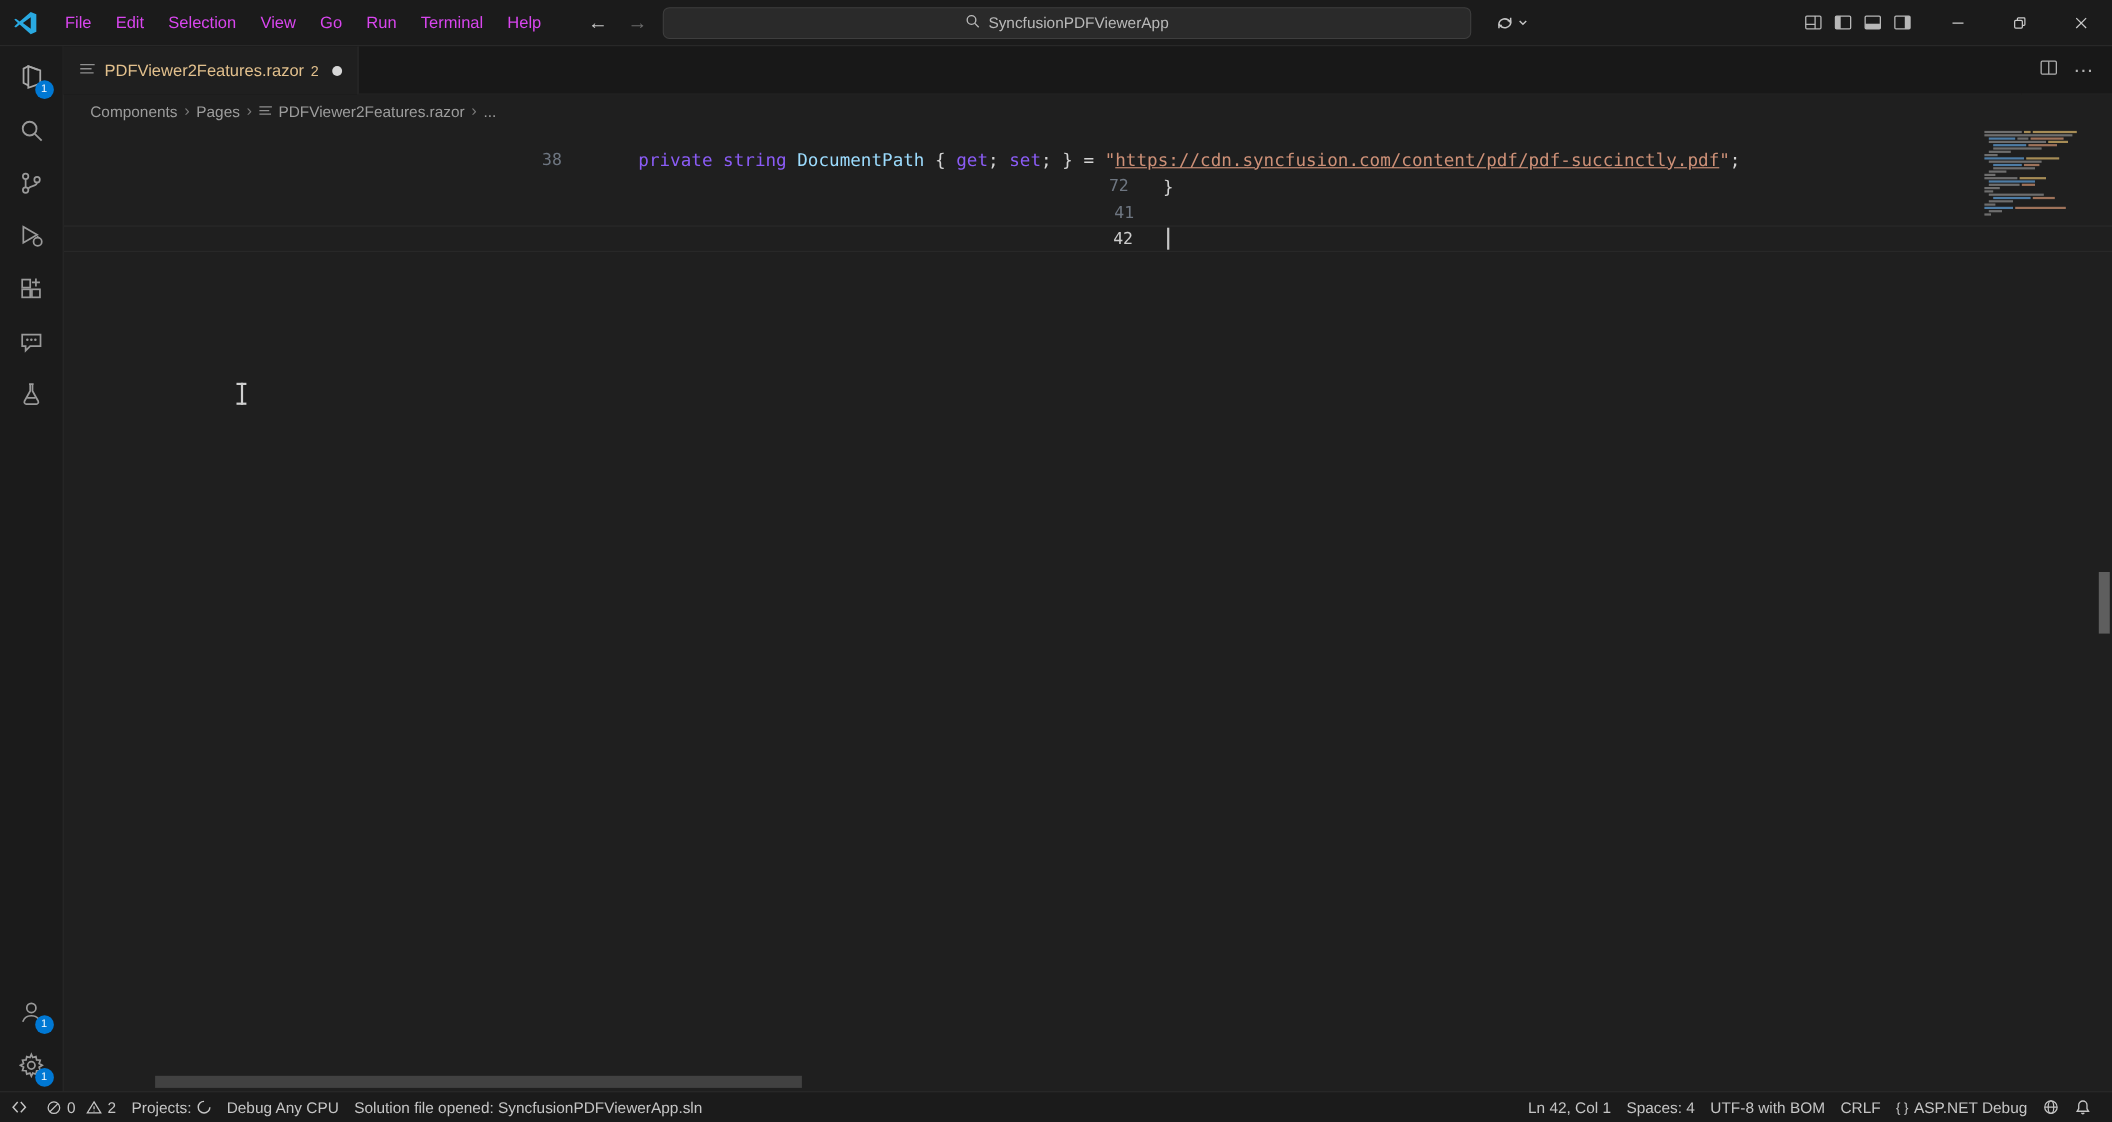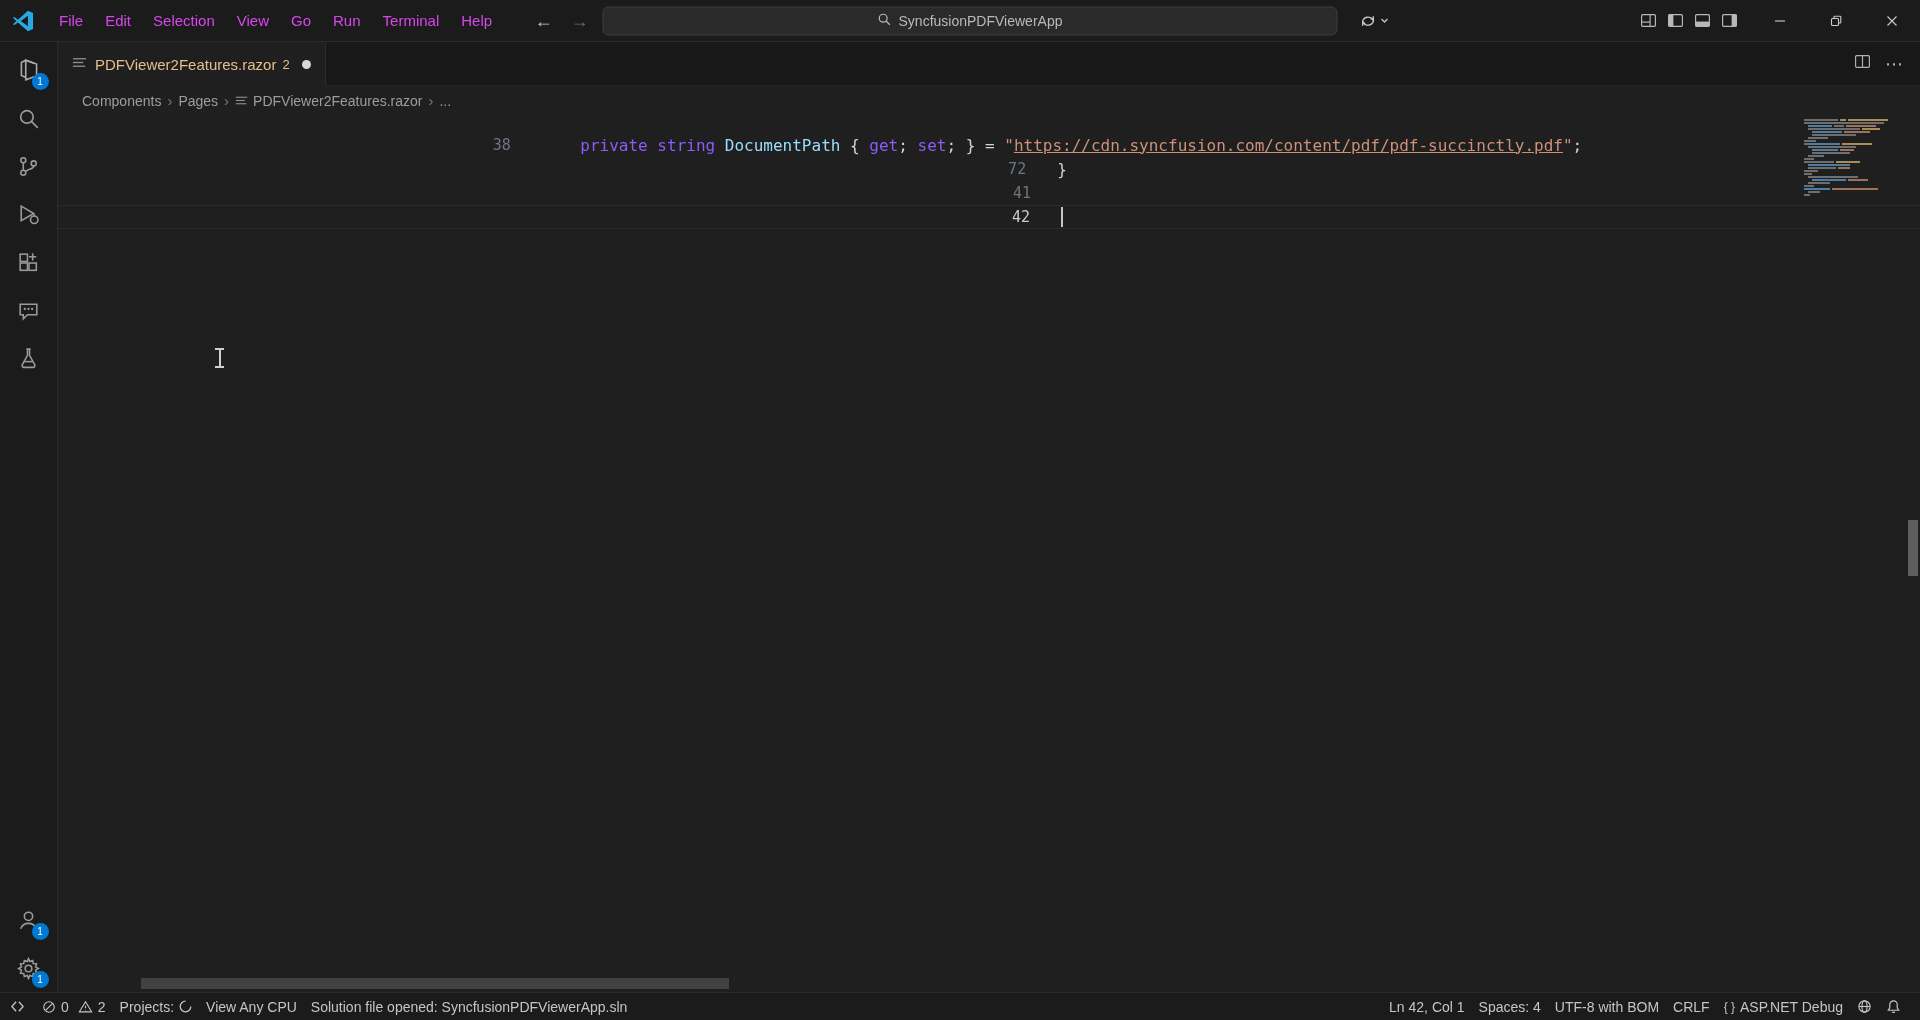--- a/index.html
+++ b/index.html
@@ -458,21 +458,21 @@
           <line x1="8" y1="11.2" x2="8" y2="11.9"></line>
       </svg>
       <span>2</span>
     </span>
     <span class="sb-item">
       <span>Projects:</span>
       <svg width="13" height="13" viewBox="0 0 16 16" fill="none" stroke="#c5c5c5" stroke-width="1.6">
         <path d="M8 1.5 A6.5 6.5 0 1 0 14.5 8"></path>
       </svg>
     </span>
-    <span class="sb-item">View Any CPU</span>
+    <span class="sb-item">Debug Any CPU</span>
     <span class="sb-item">Solution file opened: SyncfusionPDFViewerApp.sln</span>
 
     <span class="sb-right">
       <span class="sb-item">Ln 42, Col 1</span>
       <span class="sb-item">Spaces: 4</span>
       <span class="sb-item">UTF-8 with BOM</span>
       <span class="sb-item">CRLF</span>
       <span class="sb-item">
         <span style="font-size:12px;">{ }</span>
         <span>ASP.NET Debug</span>

